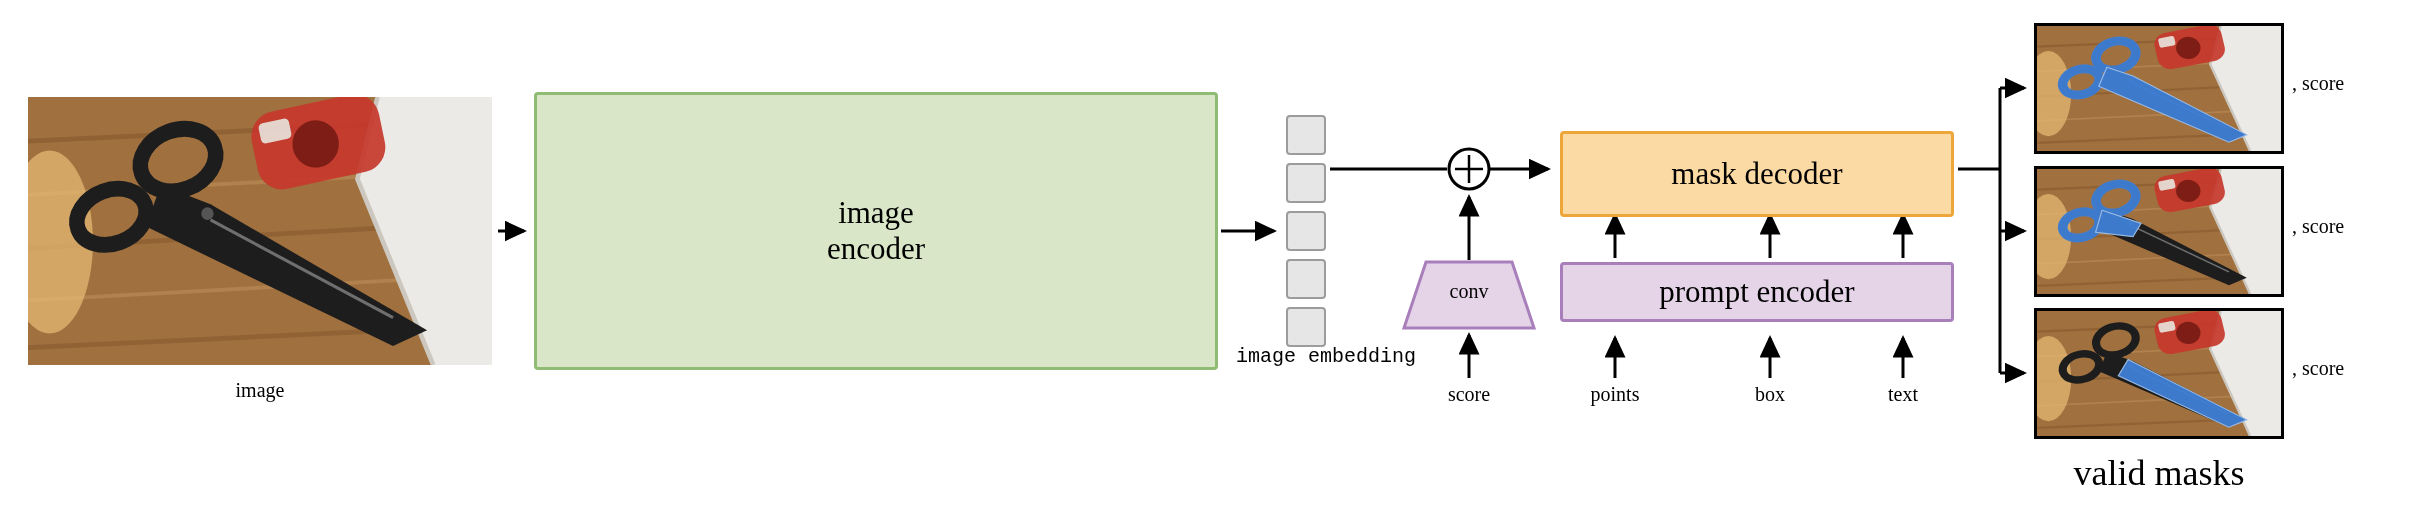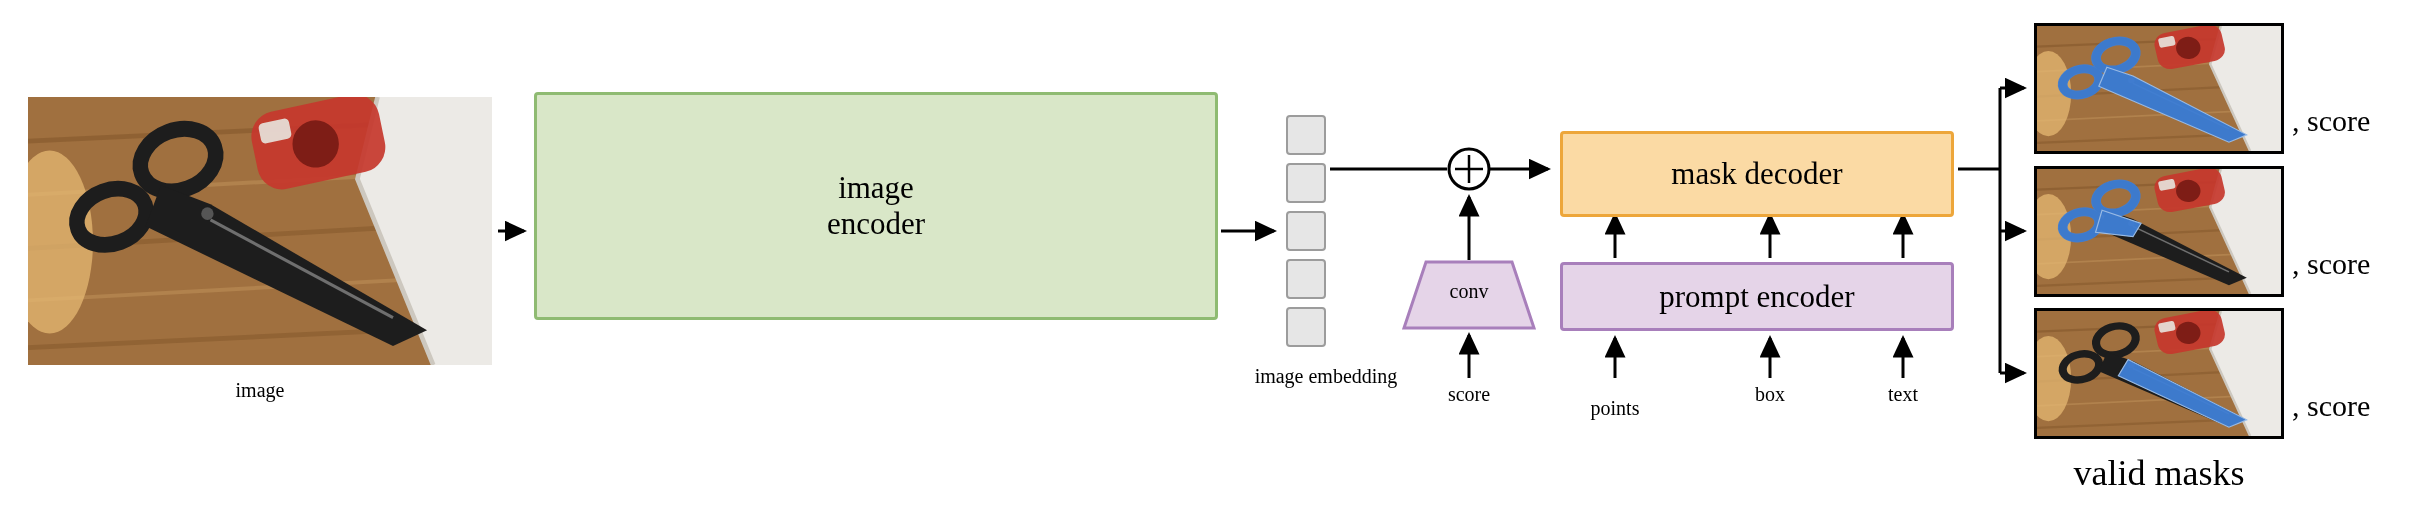--- a/index.html
+++ b/index.html
@@ -21,32 +21,32 @@
   
   .block{
     position:absolute;
     display:flex;align-items:center;justify-content:center;
     text-align:center;
     font-size:31px;
     box-sizing:border-box;
     border-radius:4px;
   }
   #encoder-box{
-    left:534px;top:92px;width:684px;height:228px;
+    left:534px;top:92px;width:684px;height:278px;
     background:var(--encoder-fill);
     border:3px solid var(--encoder-border);
   }
   #encoder-box span{display:block;width:180px;}
   #decoder-box{
     left:1560px;top:131px;width:394px;height:86px;
     background:var(--decoder-fill);
     border:3px solid var(--decoder-border);
   }
   #prompt-box{
-    left:1560px;top:262px;width:394px;height:69px;
+    left:1560px;top:262px;width:394px;height:60px;
     background:var(--prompt-fill);
     border:3px solid var(--prompt-border);
   }
   
   #tokens{left:1286px;top:115px;position:absolute;}
   .token{
     width:40px;height:40px;
     margin-bottom:8px;
     background:var(--token-fill);
     border:2px solid var(--token-border);
@@ -59,21 +59,21 @@
   #input-photo{left:28px;top:97px;width:464px;height:268px;}
   .output{
     left:2034px;width:250px;height:131px;
     border:3px solid #000;
     box-sizing:border-box;
     background:#a0703f;
   }
   #output-1{top:23px;}
   #output-2{top:166px;}
   #output-3{top:308px;}
-  .score{position:absolute;left:2292px;font-size:30px;margin-top:32px;}
+  .score{position:absolute;left:2292px;font-size:20px;}
   #connectors{position:absolute;left:0;top:0;width:2412px;height:514px;}
 </style>
 </head>
 <body>
 
 <svg width="0" height="0" style="position:absolute" aria-hidden="true">
   <defs>
     <g id="scene-base">
       <rect width="300" height="170" fill="#a0703f"></rect>
       <path d="M0,28 L300,14" stroke="#82552a" stroke-width="3" opacity="0.55" fill="none"></path>
@@ -161,29 +161,29 @@
     <span>image encoder</span>
   </div>
 
   <div id="tokens">
     <div class="token"></div>
     <div class="token"></div>
     <div class="token"></div>
     <div class="token"></div>
     <div class="token"></div>
   </div>
-  <div class="abs lbl" style="left:1233px;top:364px;width:186px;">image embedding</div>
+  <div class="abs lbl" style="left:1233px;top:345px;width:186px;font-family:Liberation Mono, monospace;">image embedding</div>
 
   <div class="abs lbl" style="left:1404px;top:279px;width:130px;">conv</div>
   <div class="abs lbl" style="left:1404px;top:382px;width:130px;">score</div>
 
   <div id="prompt-box" class="block">
     <span>prompt encoder</span>
   </div>
-  <div class="abs lbl" style="left:1540px;top:396px;width:150px;">points</div>
+  <div class="abs lbl" style="left:1540px;top:382px;width:150px;">points</div>
   <div class="abs lbl" style="left:1695px;top:382px;width:150px;">box</div>
   <div class="abs lbl" style="left:1828px;top:382px;width:150px;">text</div>
 
   <div id="decoder-box" class="block">
     <span>mask decoder</span>
   </div>
 
   <div id="output-1" class="photo output">
     <svg viewBox="0 0 300 170" preserveAspectRatio="none">
       <use href="#scene-base"></use>

